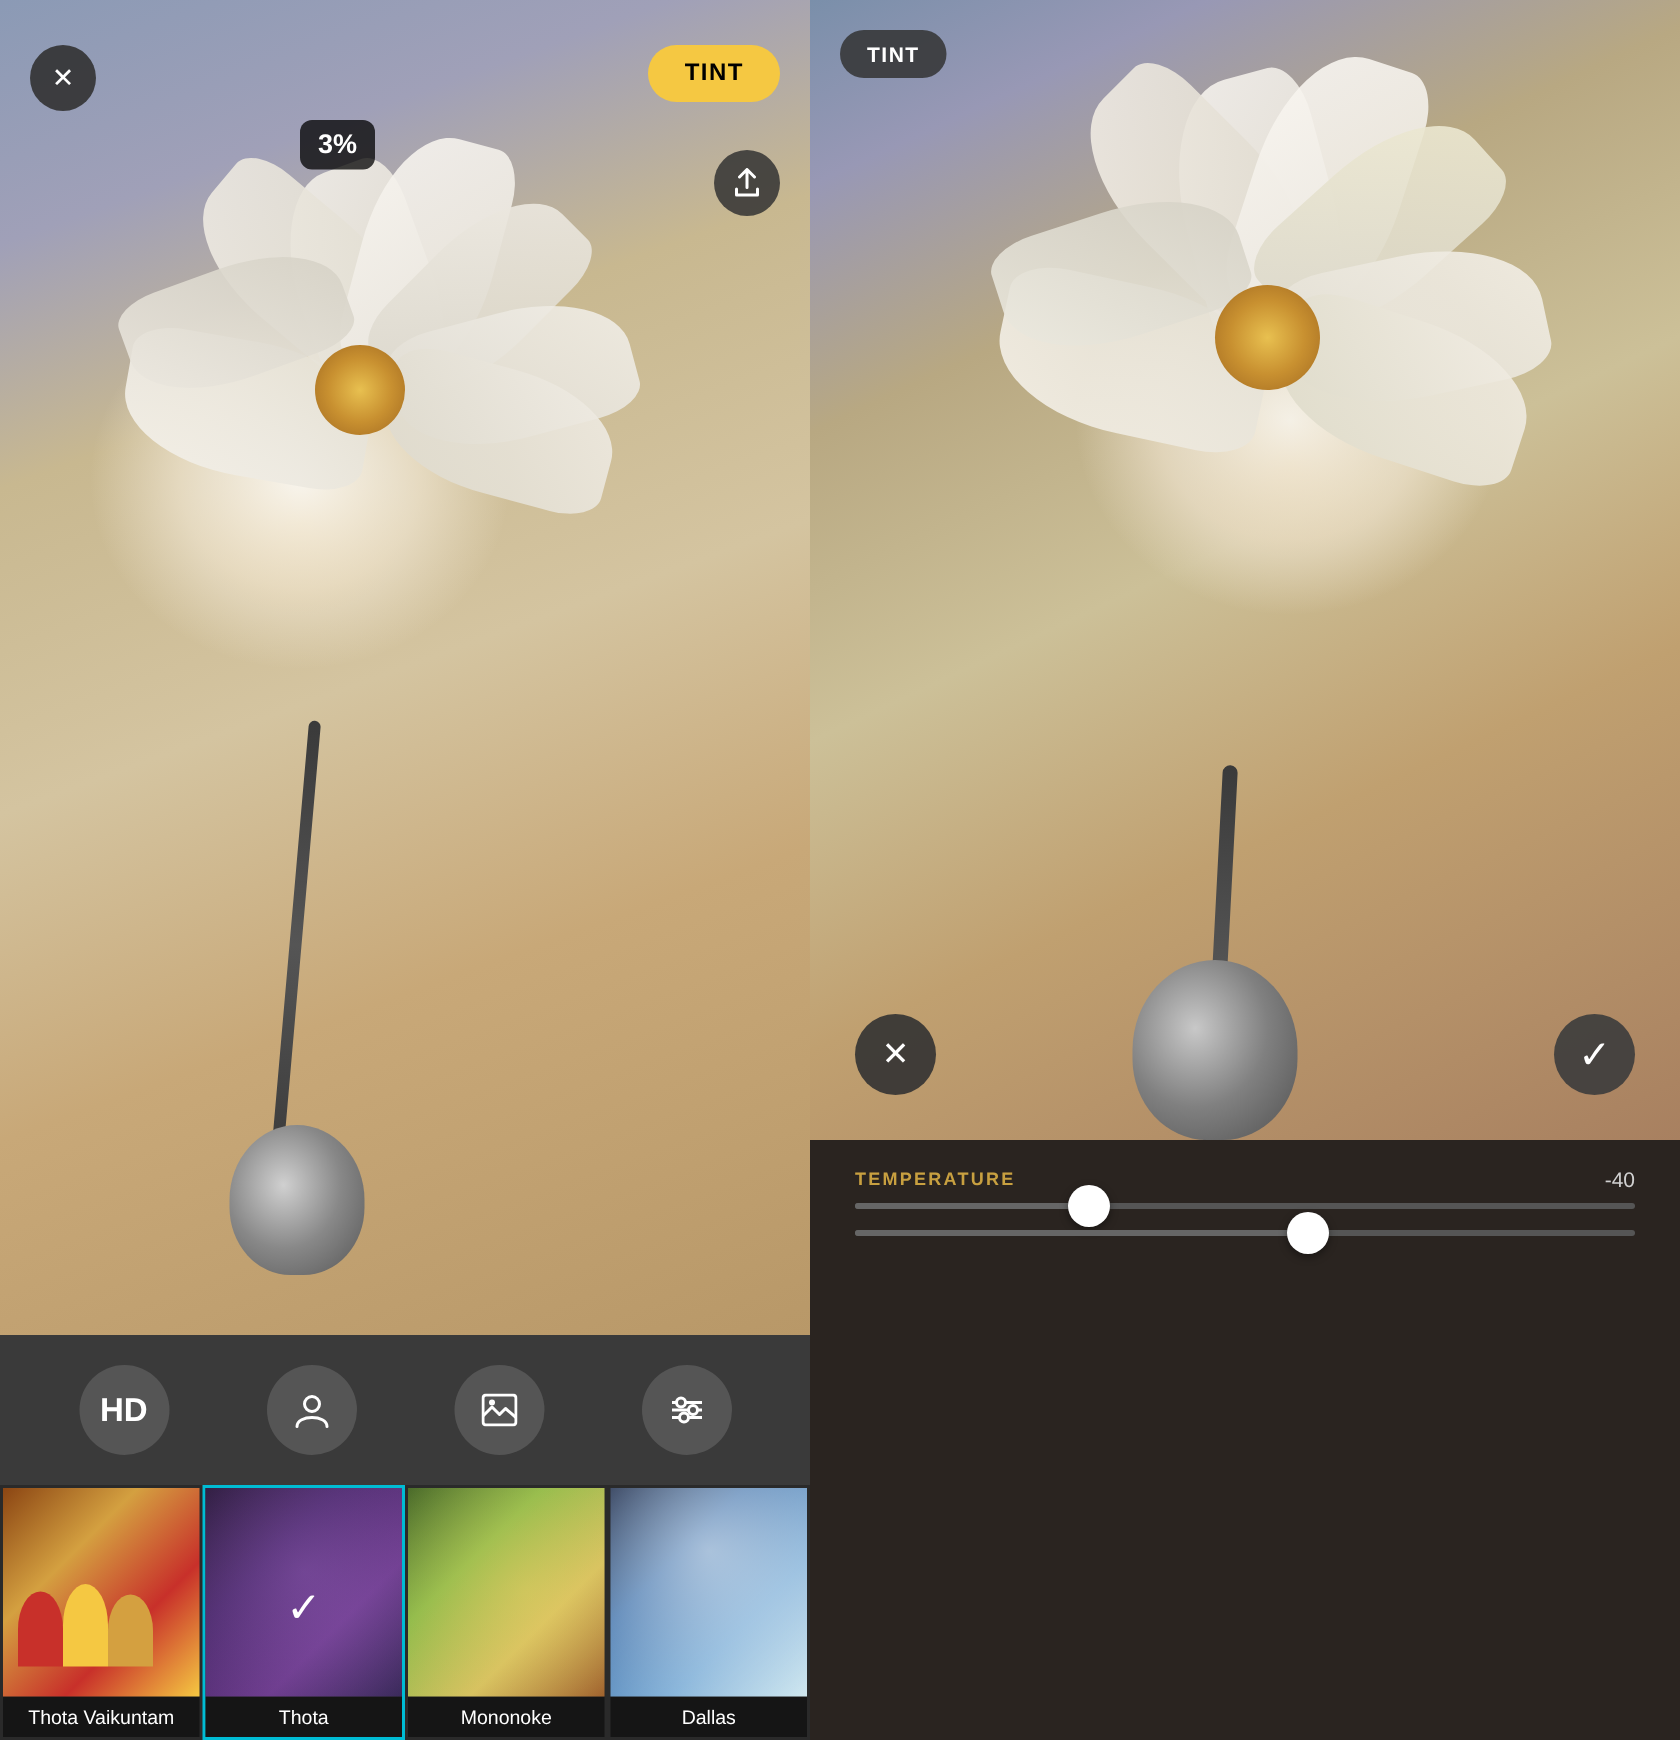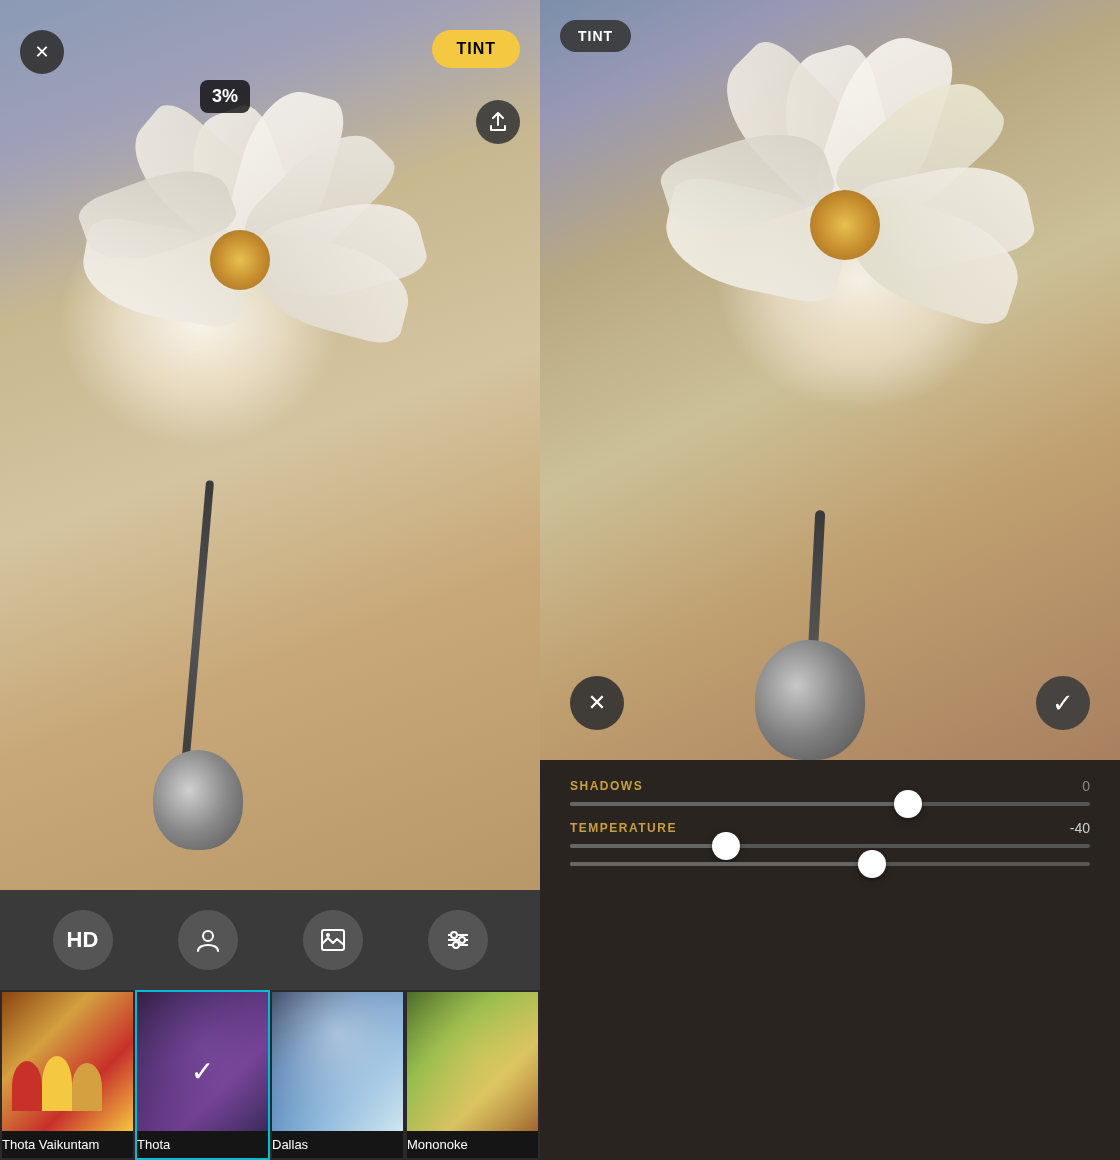--- a/index.html
+++ b/index.html
@@ -172,21 +172,21 @@
       object-fit: cover;
       position: relative;
     }
 
     .thumb-label {
       color: white;
       font-size: 13px;
       padding: 6px 0;
       background: rgba(0,0,0,0.5);
       width: 100%;
-      text-align: left;
+      text-align: center;
     }
 
     .thumb-check {
       position: absolute;
       top: 50%;
       left: 50%;
       transform: translate(-50%, -60%);
       color: white;
       font-size: 28px;
       font-weight: 300;
@@ -443,34 +443,34 @@
       <div class="thumb-img thumb-gothic" style="width:100%;flex:1;position:relative;">
         <div style="position:absolute;inset:0;background:radial-gradient(circle at 50% 40%,rgba(180,120,220,0.3),transparent)"></div>
       </div>
       <div class="thumb-check">✓</div>
       <div class="thumb-label">
         <span>Thota</span>
       </div>
     </div>
 
     <div class="thumb-item">
+      <div class="thumb-img thumb-mononoke" style="width:100%;flex:1;position:relative;">
+        <div style="position:absolute;inset:0;background:radial-gradient(circle at 60% 50%,rgba(240,210,100,0.4),transparent)"></div>
+      </div>
+      <div class="thumb-label">
+        <span>Mononoke</span>
+      </div>
+    </div>
+
+    <div class="thumb-item">
       <div class="thumb-img thumb-dallas" style="width:100%;flex:1;position:relative;">
         <div style="position:absolute;inset:0;background:radial-gradient(circle at 50% 30%,rgba(255,255,255,0.5),transparent)"></div>
       </div>
       <div class="thumb-label">
         <span>Dallas</span>
-      </div>
-    </div>
-
-    <div class="thumb-item">
-      <div class="thumb-img thumb-mononoke" style="width:100%;flex:1;position:relative;">
-        <div style="position:absolute;inset:0;background:radial-gradient(circle at 60% 50%,rgba(240,210,100,0.4),transparent)"></div>
-      </div>
-      <div class="thumb-label">
-        <span>Mononoke</span>
       </div>
     </div>
   </div>
 </div>
 
 <div class="right-panel">
 
   <div class="right-image-area">
 
     <div class="right-flower-bg"></div>
@@ -499,30 +499,20 @@
       <span style="font-size:22px;">✕</span>
     </div>
 
     <div class="right-confirm-btn">
       <span style="font-size:26px;">✓</span>
     </div>
   </div>
 
   <div class="adjustments-panel">
 
-    <div class="slider-row">
-      <div class="slider-header">
-        <span class="slider-label">SHADOWS</span>
-        <span class="slider-value zero">0</span>
-      </div>
-      <div class="slider-track">
-        <div class="slider-fill" style="width: 65%;"></div>
-        <div class="slider-thumb" style="left: 65%;"></div>
-      </div>
-    </div>
 
     <div class="slider-row">
       <div class="slider-header">
         <span class="slider-label">TEMPERATURE</span>
         <span class="slider-value">-40</span>
       </div>
       <div class="slider-track">
         <div class="slider-fill" style="width: 30%;"></div>
         <div class="slider-thumb" style="left: 30%;"></div>
       </div>

